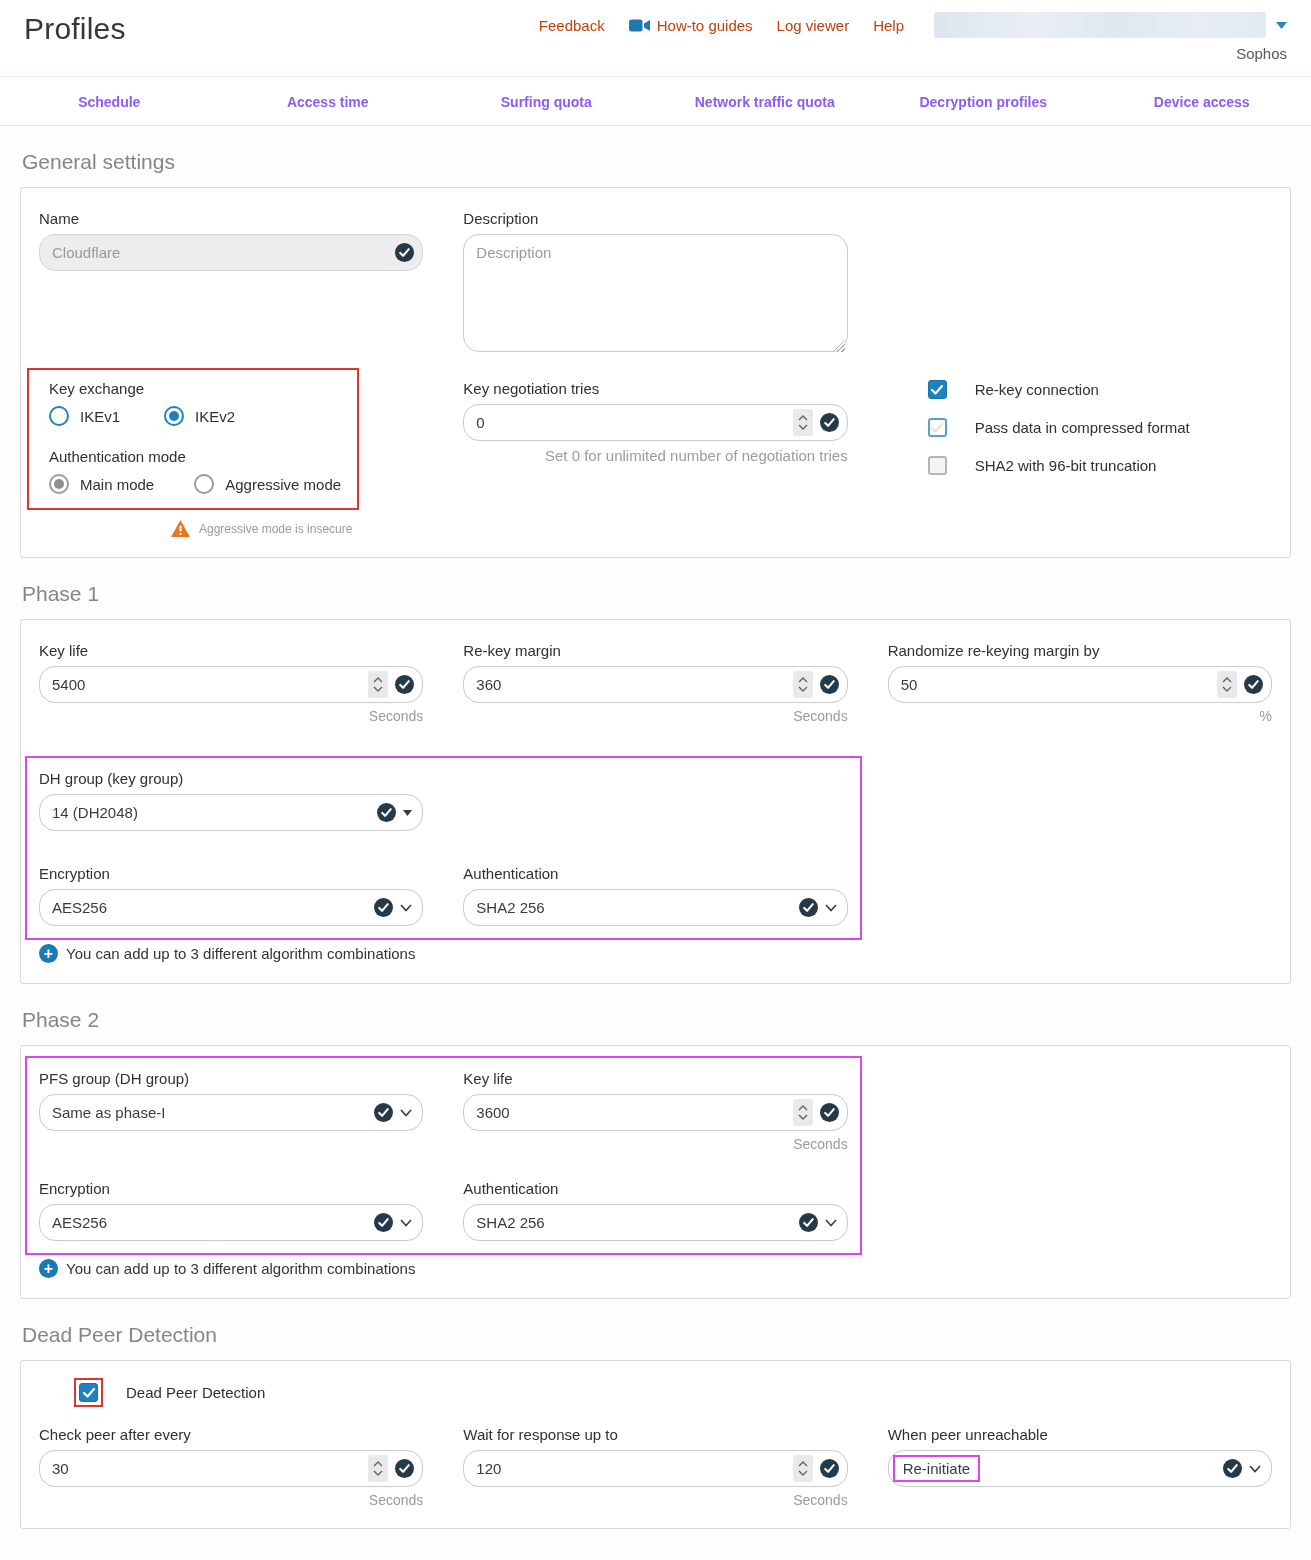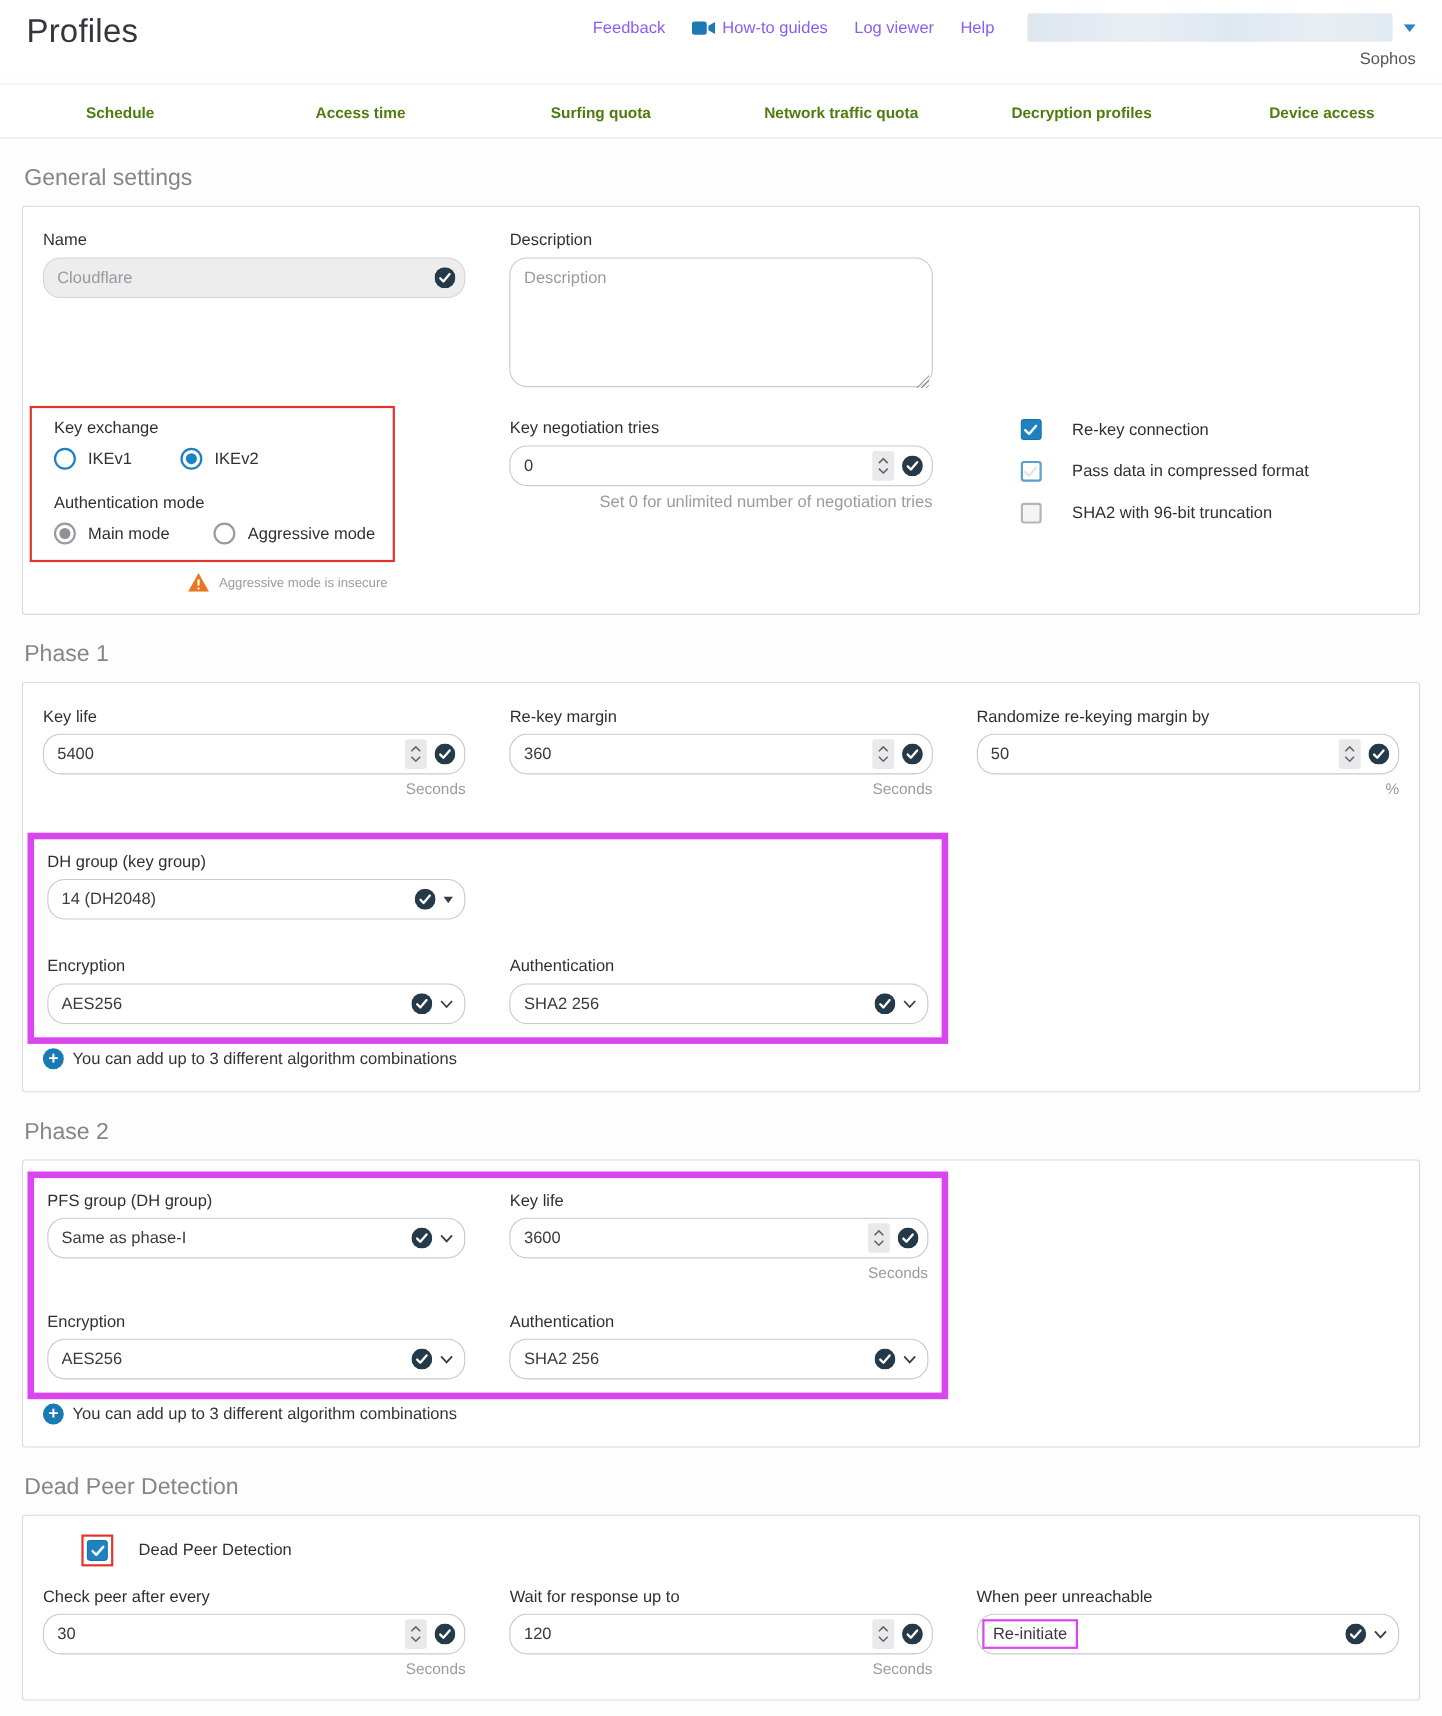--- a/index.html
+++ b/index.html
@@ -5,30 +5,30 @@
   * { box-sizing: border-box; margin: 0; padding: 0; }
   html,body { width: 1311px; }
   body {
     height: 1560px; overflow: hidden; background: #fdfdfd;
     font-family: "Liberation Sans", sans-serif; color: #2f2f37;
   }
   
   .header { display: flex; justify-content: space-between; align-items: flex-start; padding: 12px 24px 4px; background: #fff; }
   .page-title { font-size: 30px; font-weight: 400; color: #35353d; letter-spacing: .2px; }
   .header-right { display: flex; flex-direction: column; align-items: flex-end; gap: 7px; }
-  .header-links { display: flex; align-items: center; gap: 24px; font-size: 15px; color: #8b5cf6; margin-left: 27px; }
+  .header-links { display: flex; align-items: center; gap: 24px; font-size: 15px; color: #c2410c; margin-left: 27px; }
   .header-link { display: flex; align-items: center; gap: 7px; cursor: pointer; white-space: nowrap; }
   .account-pill { width: 332px; height: 26px; border-radius: 3px;
     background: linear-gradient(90deg,#dde6ee 0%,#e9eef4 30%,#dfe8f0 55%,#e7edf3 80%,#e2eaf1 100%);
     margin-left: 6px; }
   .caret-icon { display: inline-flex; margin-left: -14px; }
   .brand { font-size: 15px; color: #55555d; }
   
   .tabbar { display: flex; background: #fff; border-top: 1px solid #ececef; border-bottom: 1px solid #e3e3e7; margin-top: 10px; }
-  .tab { flex: 1; text-align: center; padding: 17px 0 15px; font-size: 14px; font-weight: 700; color: #4d7c0f; cursor: pointer; position: relative; }
+  .tab { flex: 1; text-align: center; padding: 17px 0 15px; font-size: 14px; font-weight: 700; color: #8b5cf6; cursor: pointer; position: relative; }
   .tab.active { color: #2b2b33; }
   .tab.active::after { content: ""; position: absolute; left: 0; right: 0; bottom: -1px; height: 3px; background: #1e7cb0; }
   
   .content { padding: 0 20px; }
   .section-heading { font-size: 21px; font-weight: 400; color: #85858d; margin: 24px 0 13px 2px; }
   .card { background: #fff; border: 1px solid #d9d9de; border-radius: 3px; padding: 22px 18px 20px; }
   .grid3 { display: grid; grid-template-columns: repeat(3,1fr); column-gap: 40px; }
   .grid2 { display: grid; grid-template-columns: 1fr 1fr; column-gap: 40px; }
   
   .field-label { font-size: 15px; color: #2f2f38; margin-bottom: 7px; }
@@ -58,21 +58,21 @@
   .radio.sel::after { content: ""; width: 10px; height: 10px; border-radius: 50%; background: #1e82c0; }
   .radio.gray { border-color: #9a9aa0; }
   .radio.gray.sel::after { background: #8f8f96; }
   .cb-row { display: flex; align-items: center; gap: 28px; font-size: 15px; cursor: pointer; margin-bottom: 19px; margin-left: 40px; }
   .cb { width: 19px; height: 19px; border-radius: 3px; display: inline-flex; align-items: center; justify-content: center; flex: none; }
   .cb.checked { background: #1e82c0; border: 1px solid #1a72aa; }
   .cb.empty-blue { background: #fdfdfd; border: 2px solid #5ba0cd; }
   .cb.empty-gray { background: #f4f4f5; border: 2px solid #b4b4ba; }
   
   .annot-kx { width: fit-content; border: 2px solid #e0352b; padding: 10px 16px 14px 20px; margin: -12px 0 0 -12px; }
-  .annot-span2 { grid-column: 1 / 3; border: 6px solid #d946ef; padding: 12px; margin: -14px; }
+  .annot-span2 { grid-column: 1 / 3; border: 2px solid #d946ef; padding: 12px; margin: -14px; }
   .annot-cb { border: 2px solid #e0352b; padding: 3px; margin: -5px; width: fit-content; display: inline-flex; }
   .annot-text { border: 2px solid #d946ef; padding: 3px 8px; margin-left: -8px; }
   .warn-row { display: flex; align-items: center; gap: 9px; margin: 10px 0 0 132px; font-size: 12px; color: #9a9aa2; }
   .note { display: flex; align-items: center; gap: 8px; margin-top: 18px; font-size: 15px; color: #33333b; }
   .plus-icon { width: 19px; height: 19px; border-radius: 50%; background: #1a7ab5; color: #fff; display: inline-flex; align-items: center; justify-content: center; font-size: 16px; font-weight: 700; line-height: 1; flex: none; }
   .mt36 { margin-top: 34px; }
   .mt24 { margin-top: 24px; }
   svg { display: block; }
 </style>
 </head>

